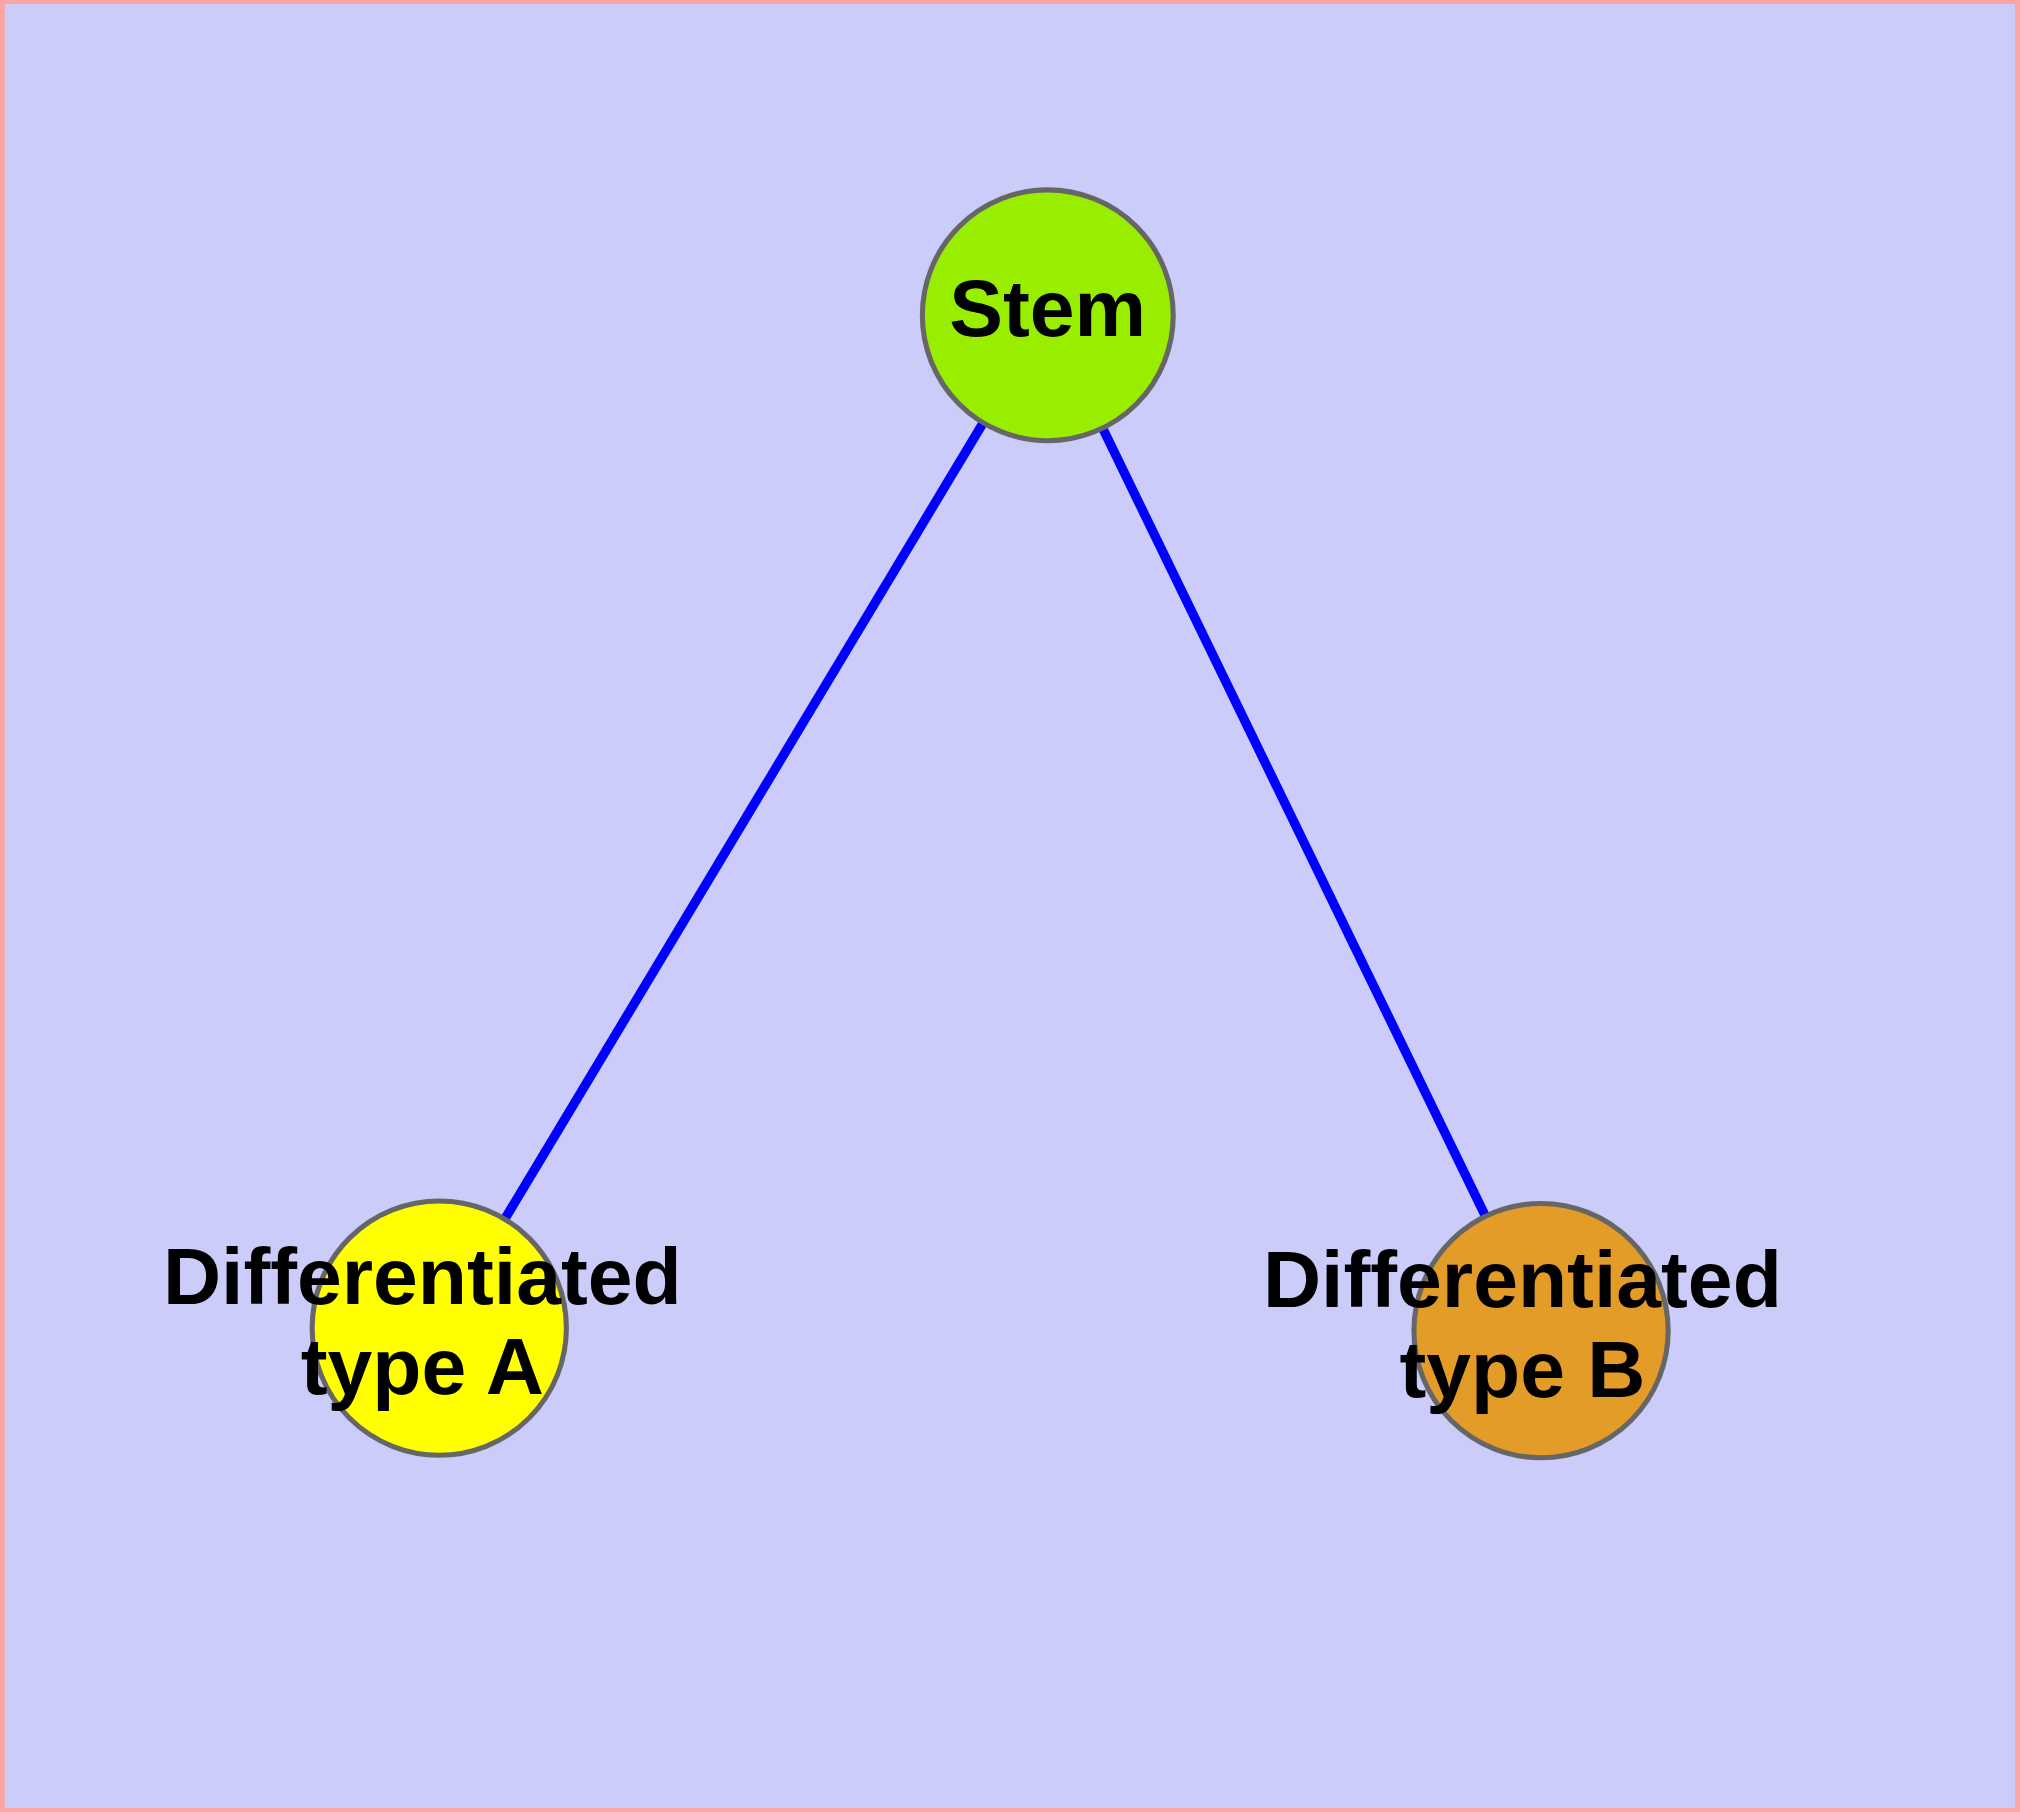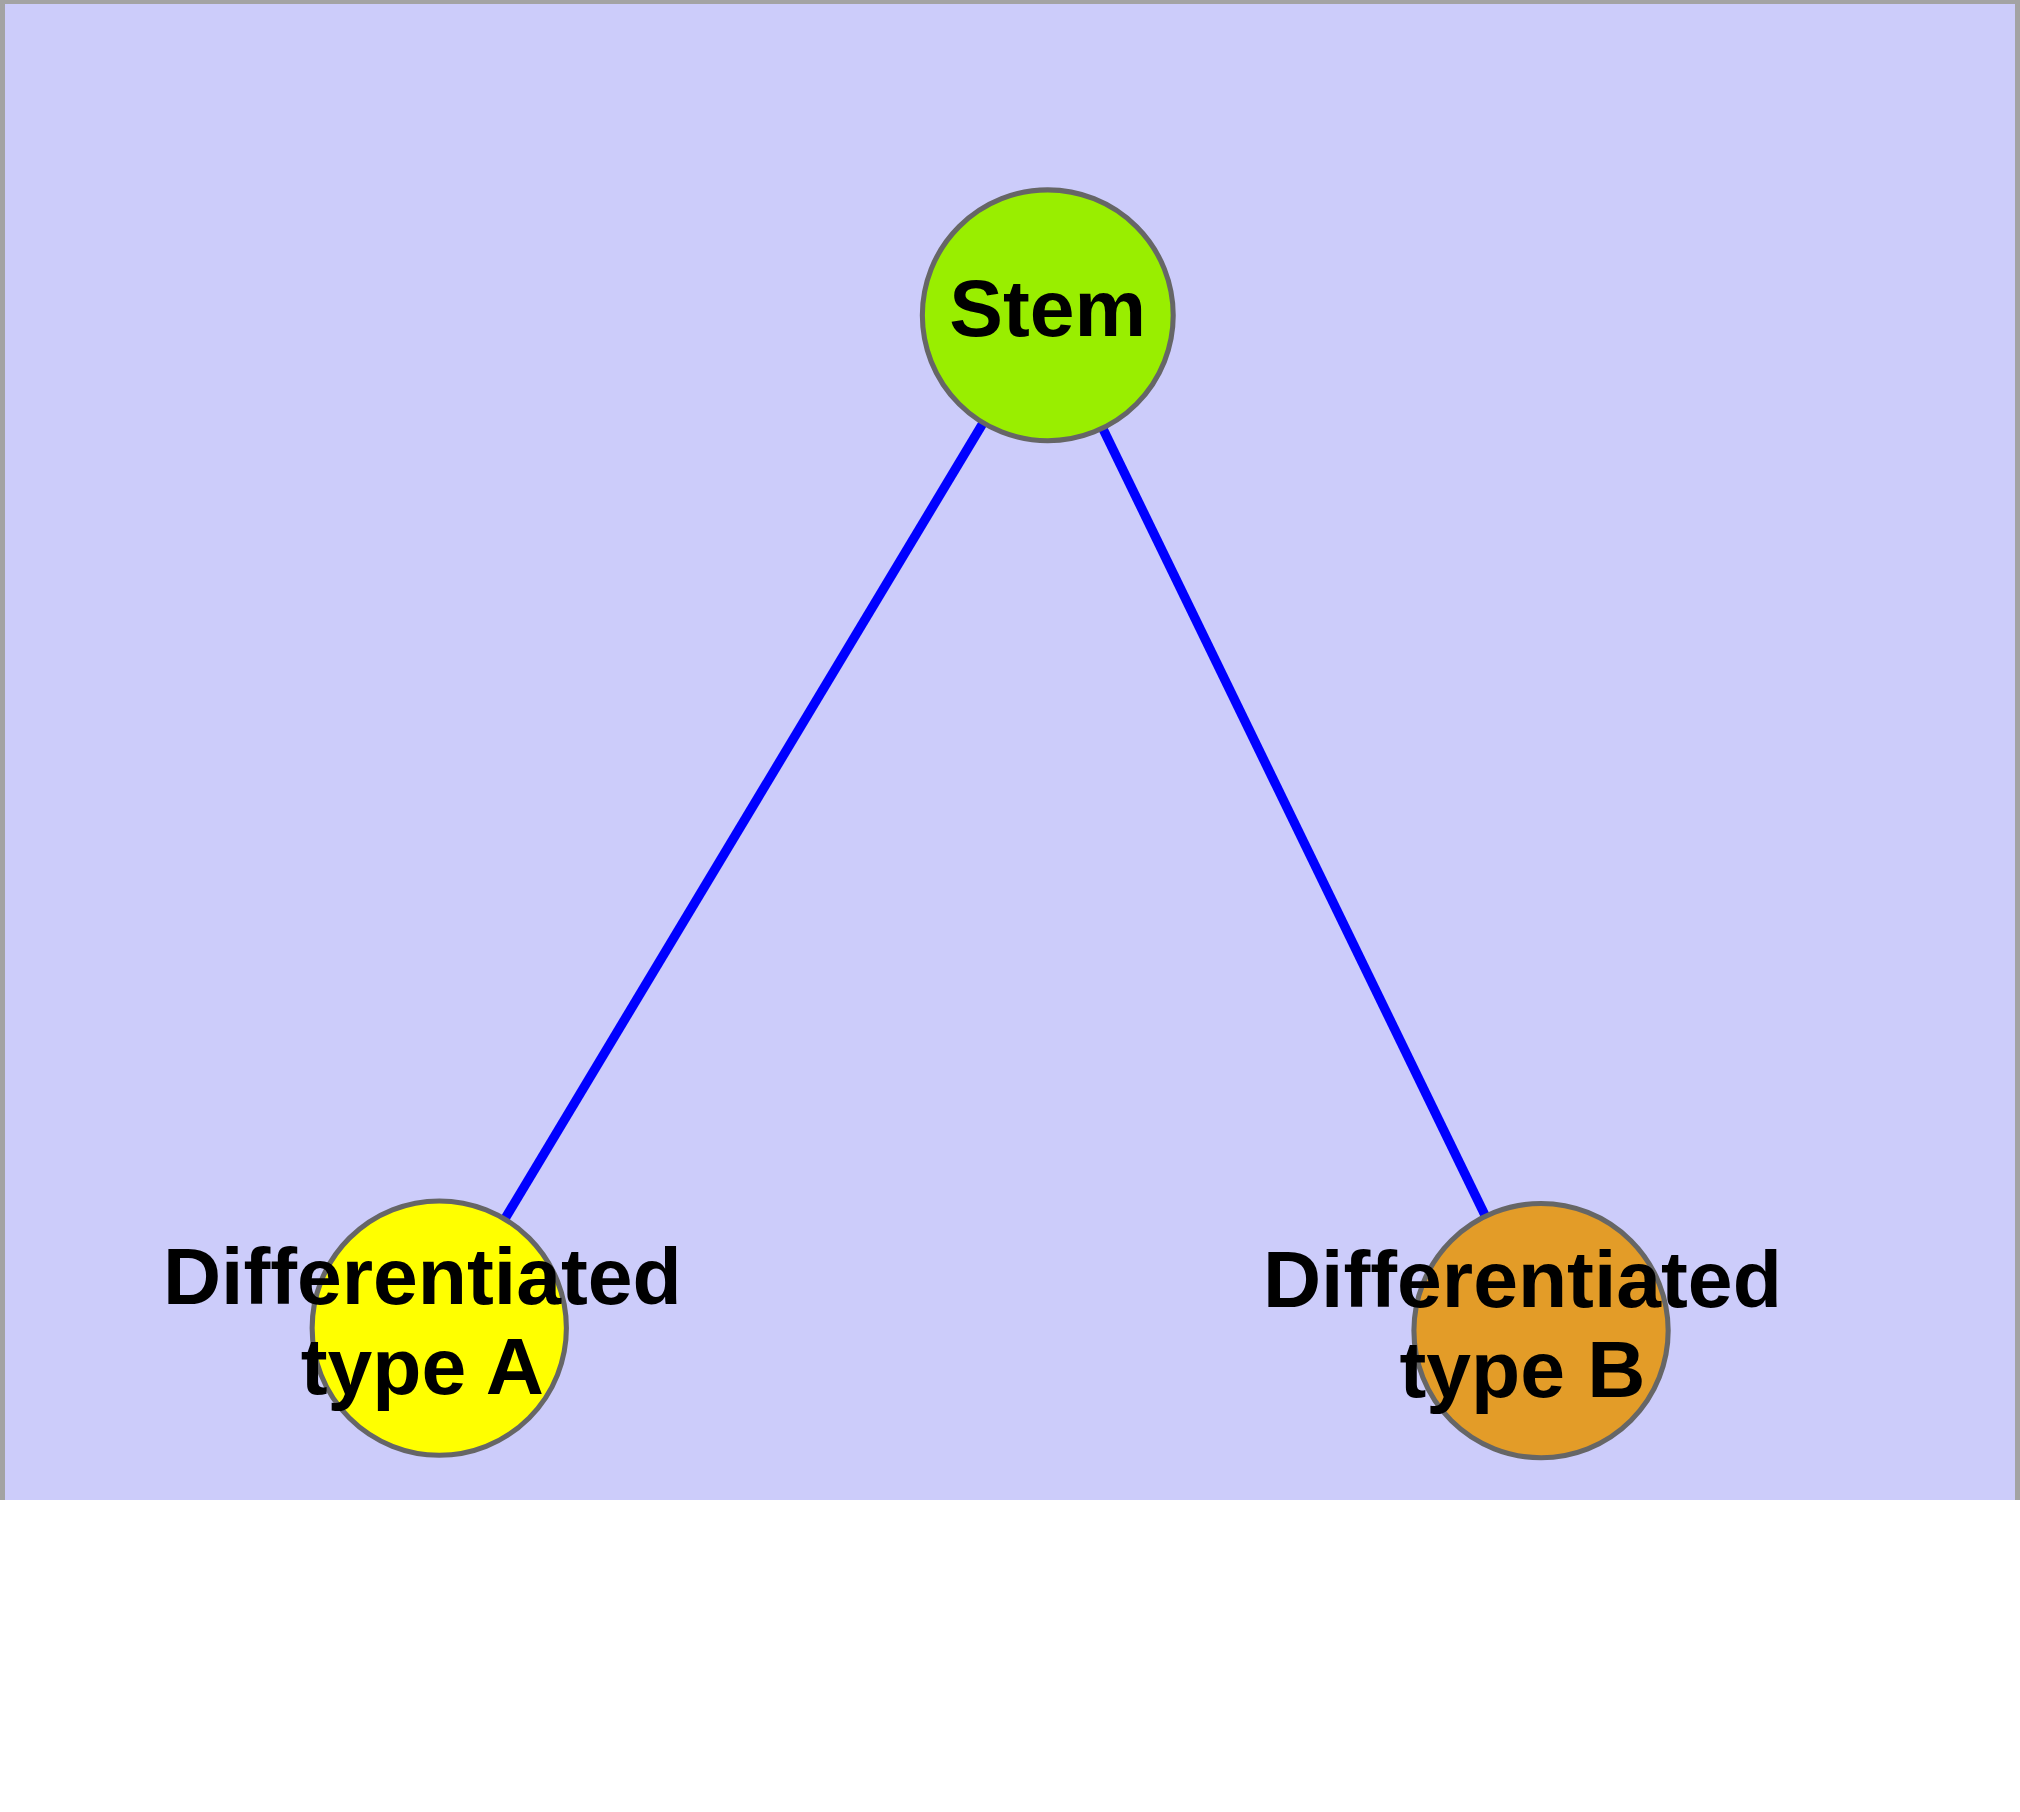--- a/index.html
+++ b/index.html
@@ -35,21 +35,21 @@
   .node-label {
     font-weight: bold;
     fill: #000000;
     text-anchor: middle;
     dominant-baseline: middle;
   }
 </style>
 </head>
 <body>
 
-<div id="canvas" style="width: 2021px; height: 1500px; background: #a3a3a3; text-align: center;">
+<div id="canvas" style="width: 2021px; height: 1812px; background: #fca5a5; text-align: center;">
   <div id="plot-panel" style="background: rgb(204, 204, 250);"></div>
 
   <svg id="graph-svg" viewBox="0 0 2384 2138" xmlns="http://www.w3.org/2000/svg" style="width: 2021px; height: 1812px;">
 
     <g>
       <line id="edge-0" x1="1236" y1="372" x2="518" y2="1567" stroke="#0000ff" stroke-width="11" stroke-linecap="butt"></line>
       <line id="edge-1" x1="1236" y1="372" x2="1818" y2="1570" stroke="#0000ff" stroke-width="11" stroke-linecap="butt"></line>
     </g>
 
     <g>

